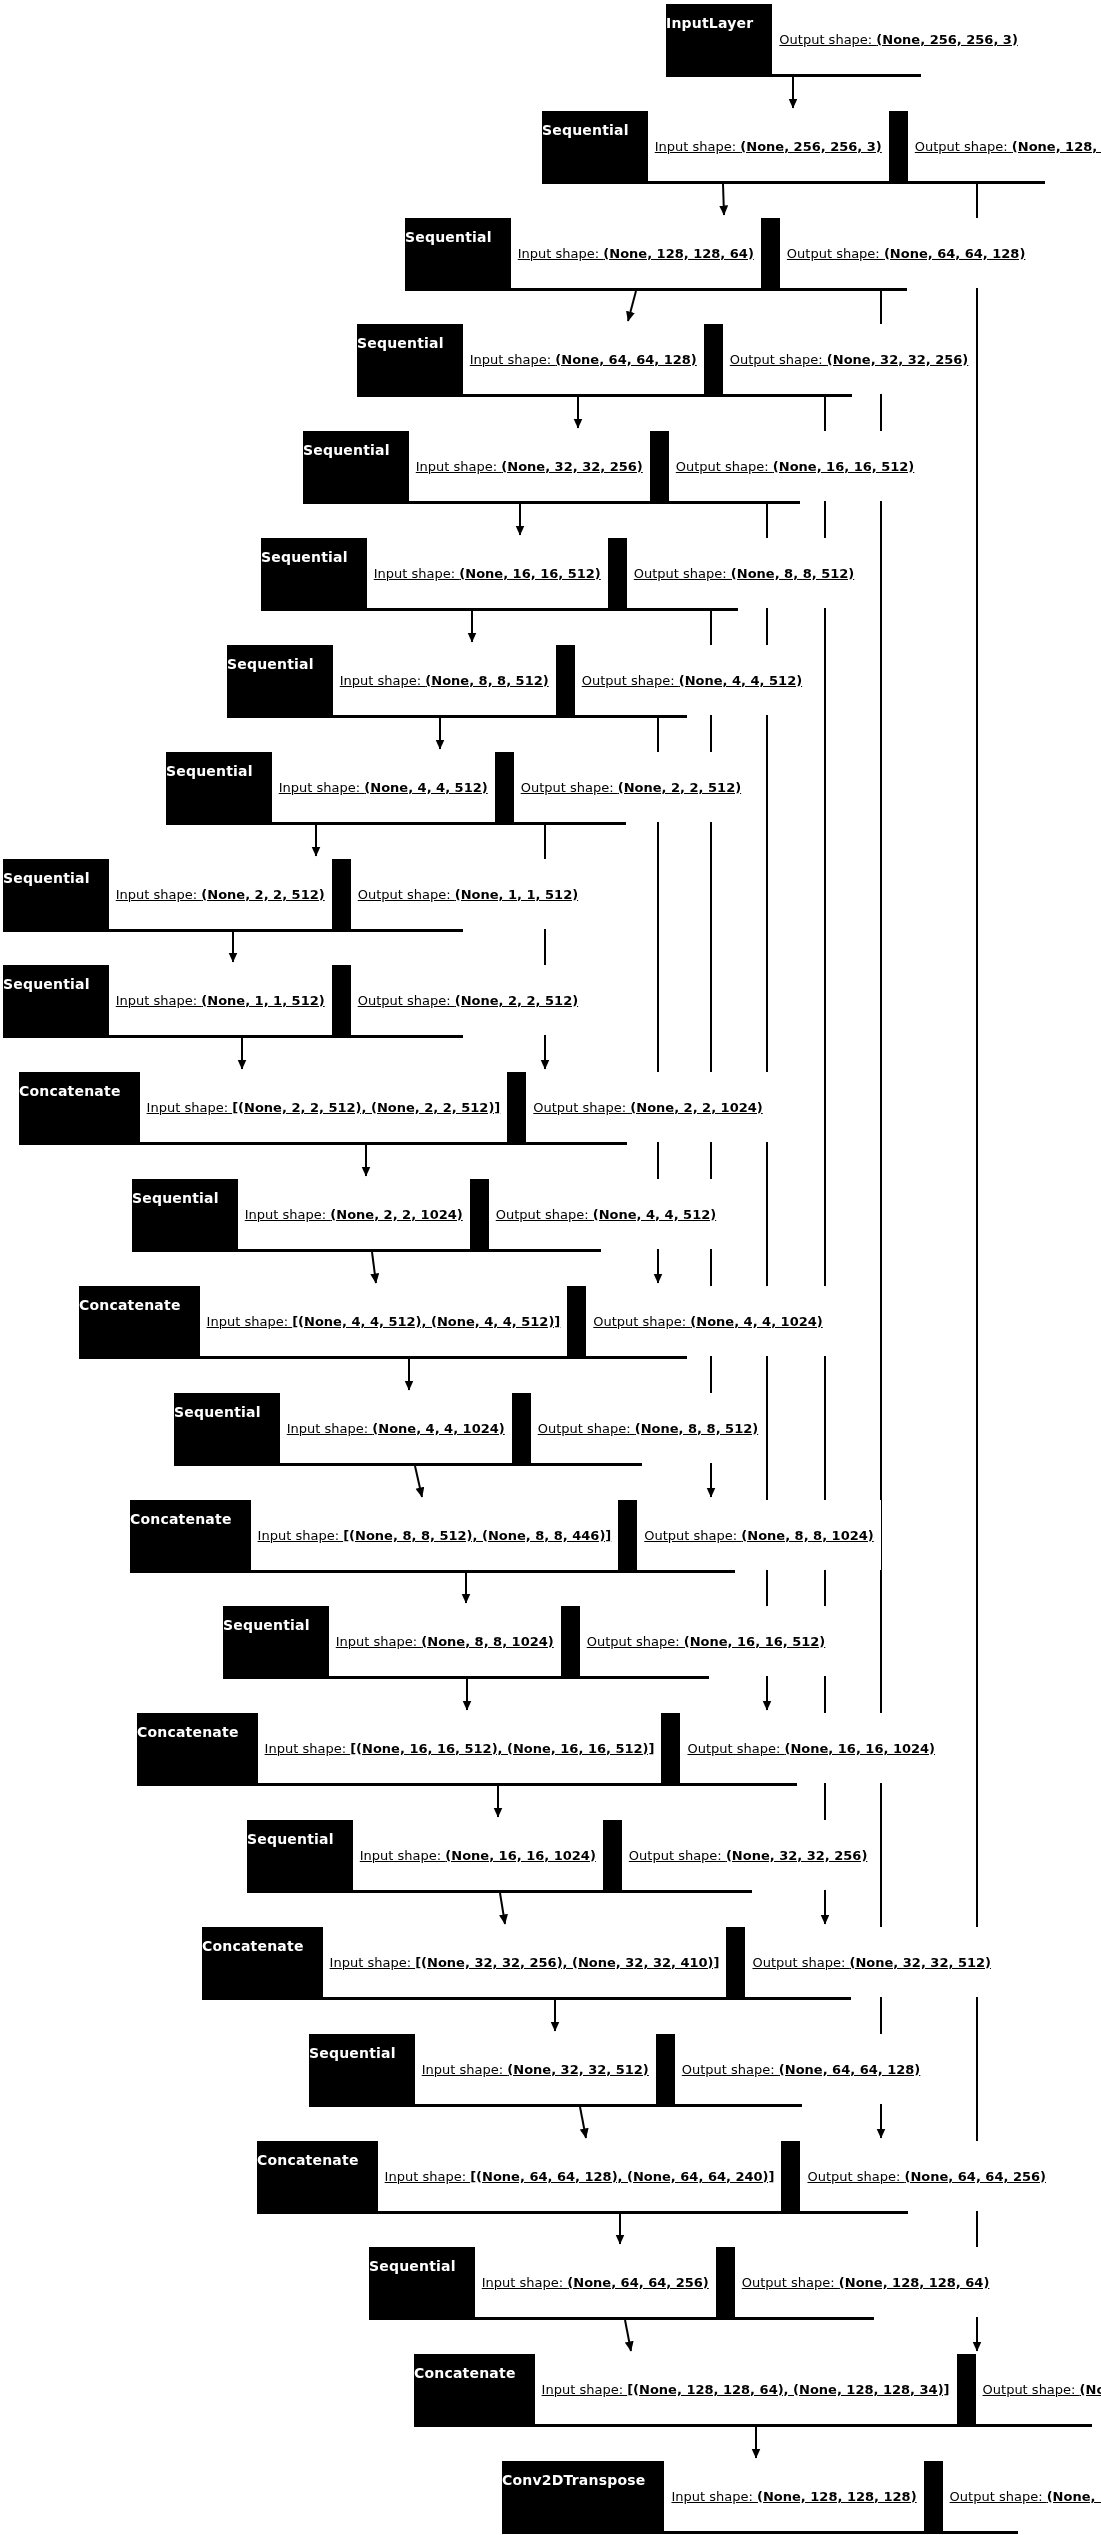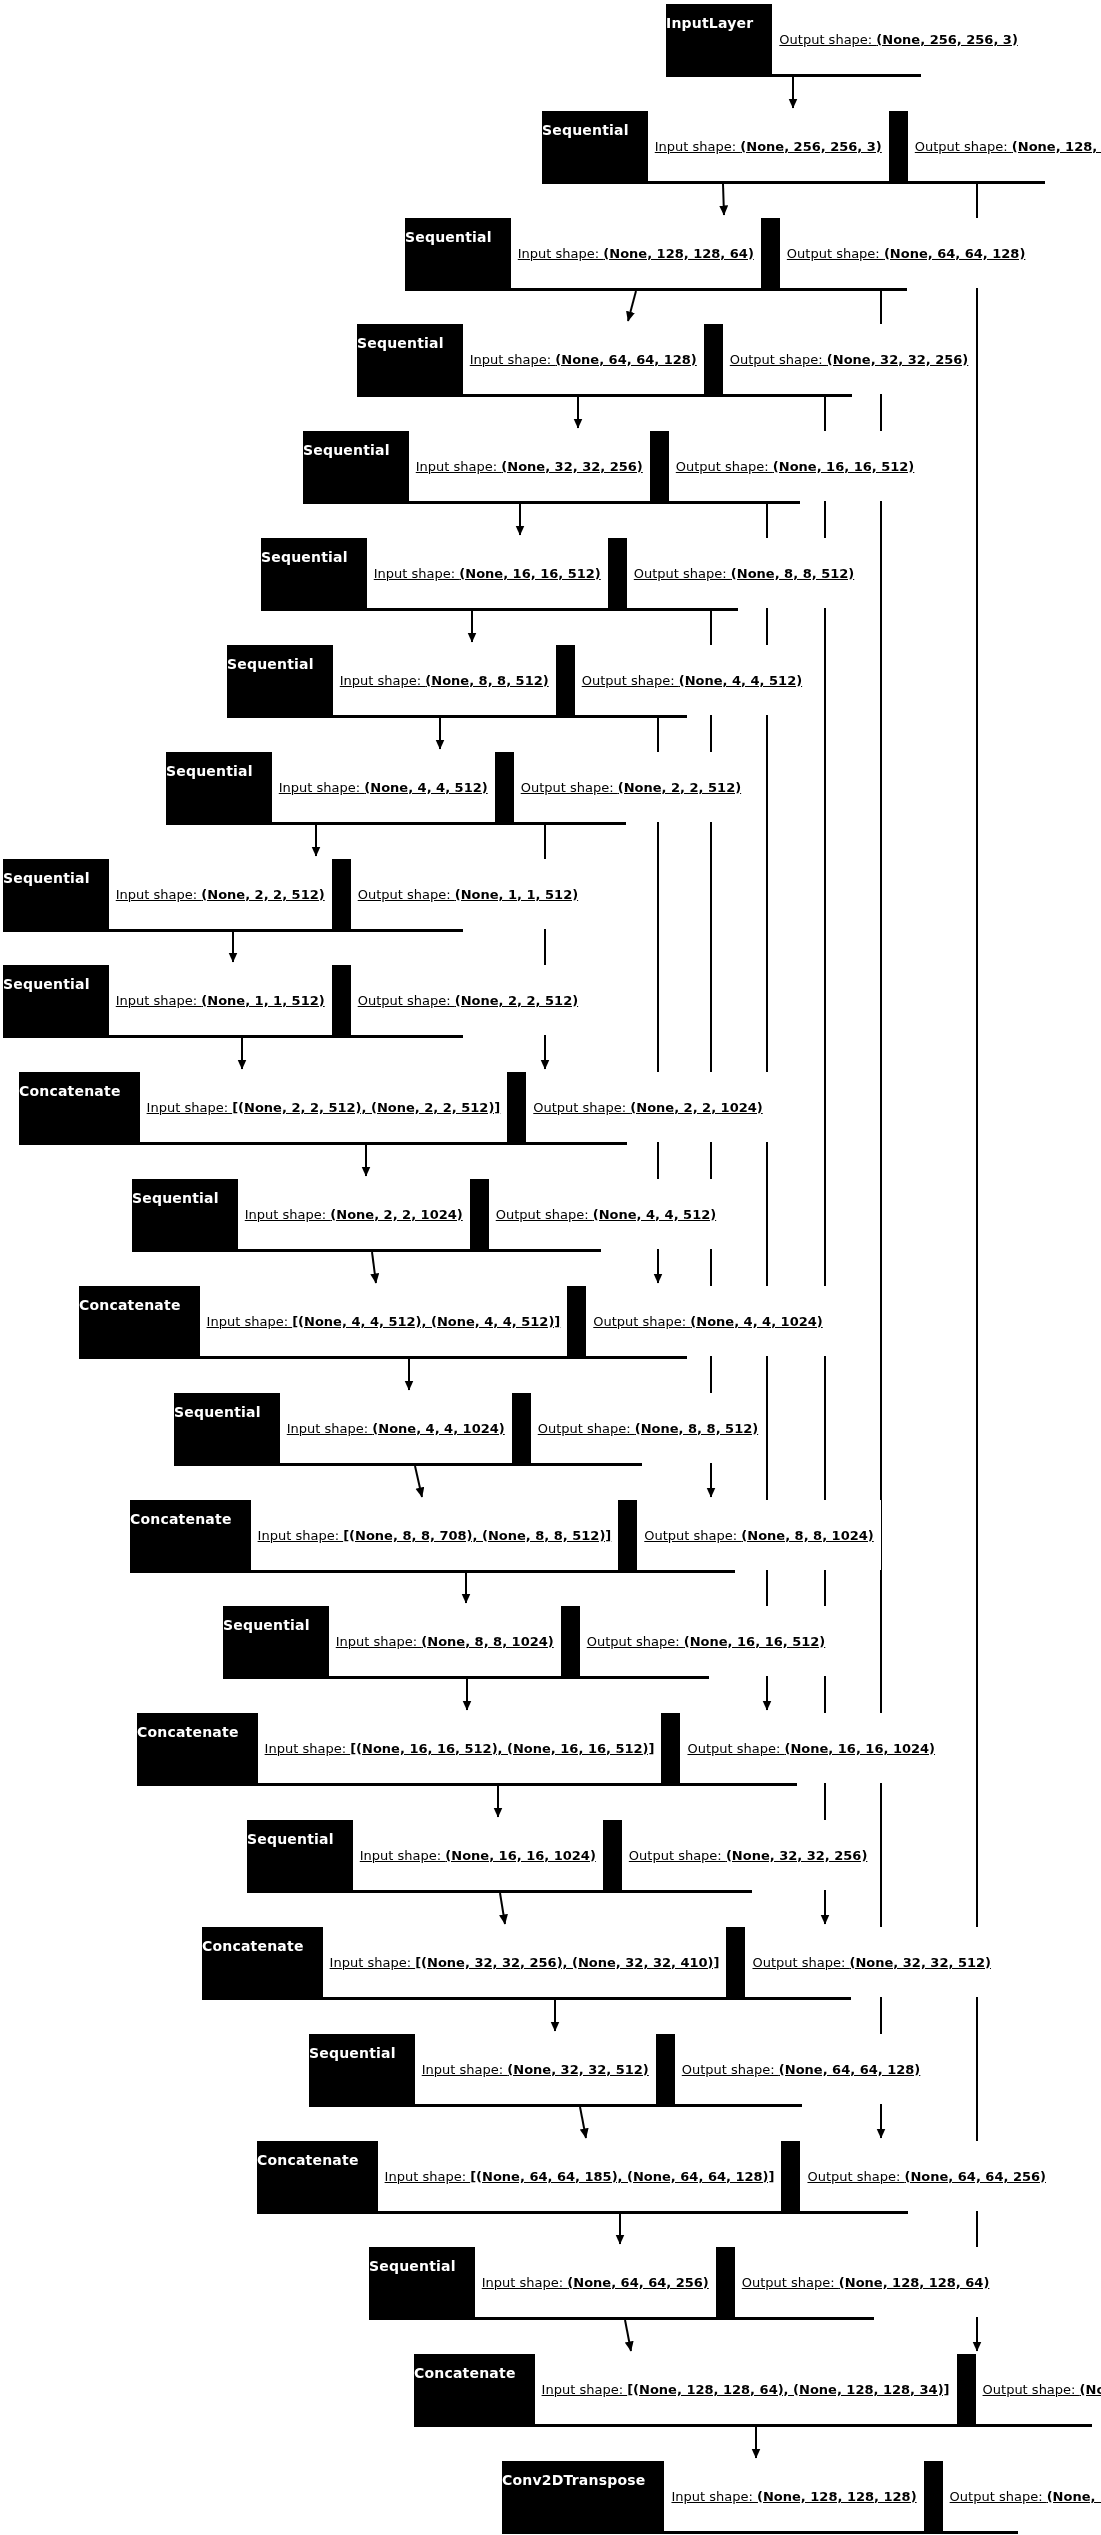--- a/index.html
+++ b/index.html
@@ -263,21 +263,21 @@
           <span class="val">(None, 8, 8, 512)</span>
         </div>
     </div>
   </div>
 
   <div class="node" style="left:130px;top:1500px;width:605px">
     <div class="title">Concatenate</div>
     <div class="body">
       <div class="cell">
           <span class="lbl">Input shape: </span>
-          <span class="val">[(None, 8, 8, 708), (None, 8, 8, 512)]</span>
+          <span class="val">[(None, 8, 8, 512), (None, 8, 8, 446)]</span>
         </div>
       <div class="cell">
           <span class="lbl">Output shape: </span>
           <span class="val">(None, 8, 8, 1024)</span>
         </div>
     </div>
   </div>
 
   <div class="node" style="left:223px;top:1606px;width:486px">
     <div class="title">Sequential</div>
@@ -347,21 +347,21 @@
           <span class="val">(None, 64, 64, 128)</span>
         </div>
     </div>
   </div>
 
   <div class="node" style="left:257px;top:2141px;width:651px">
     <div class="title">Concatenate</div>
     <div class="body">
       <div class="cell">
           <span class="lbl">Input shape: </span>
-          <span class="val">[(None, 64, 64, 185), (None, 64, 64, 128)]</span>
+          <span class="val">[(None, 64, 64, 128), (None, 64, 64, 240)]</span>
         </div>
       <div class="cell">
           <span class="lbl">Output shape: </span>
           <span class="val">(None, 64, 64, 256)</span>
         </div>
     </div>
   </div>
 
   <div class="node" style="left:369px;top:2247px;width:505px">
     <div class="title">Sequential</div>

